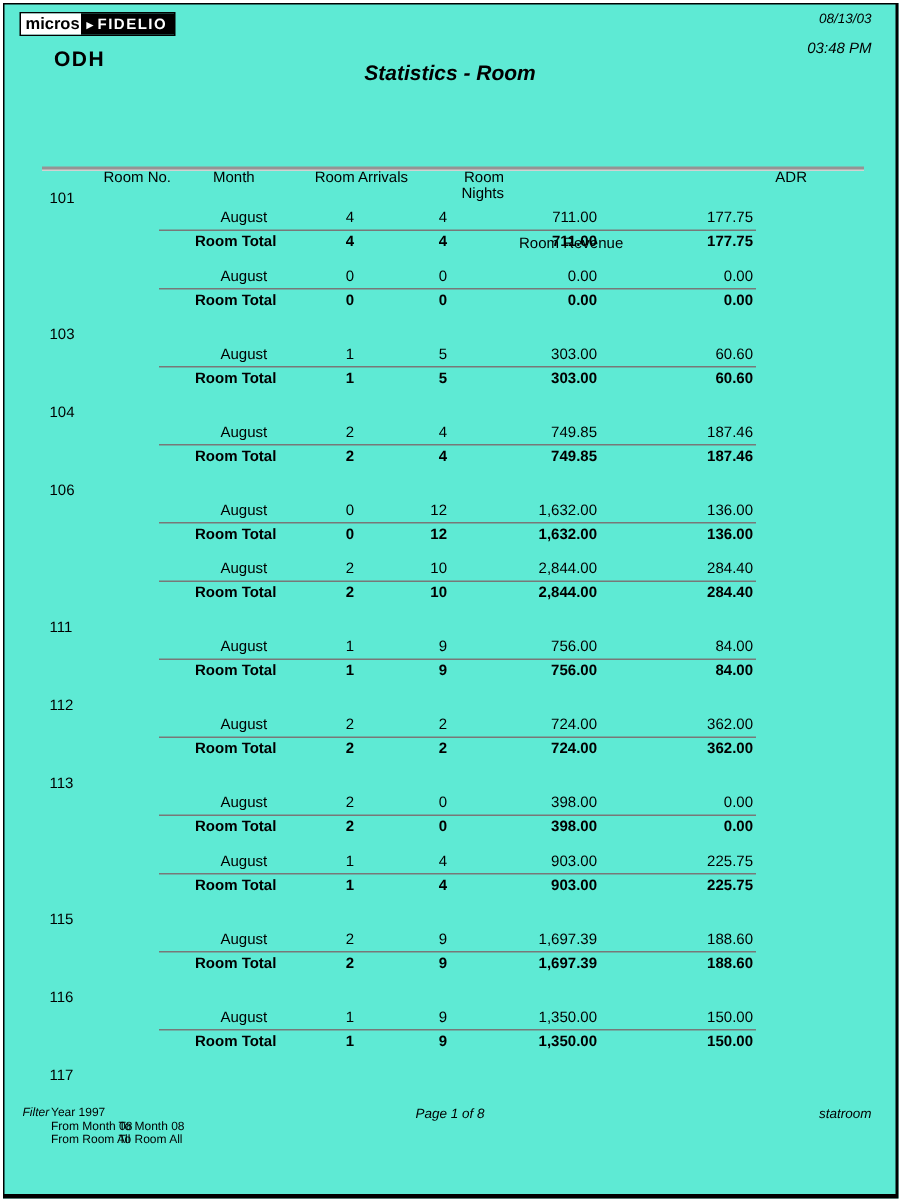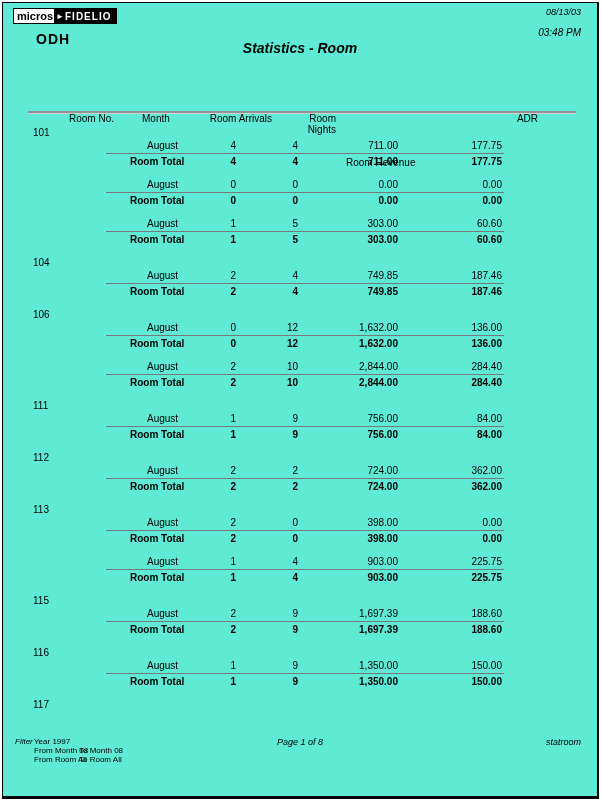--- a/index.html
+++ b/index.html
@@ -117,20 +117,23 @@
       <div class="rule"></div>
       <span class="c-total-label">Room Total</span>
       <span class="c-arr">0</span>
       <span class="c-nts">0</span>
       <span class="c-rev">0.00</span>
       <span class="c-adr">0.00</span>
     </div>
   </div>
 
   <div class="block">
+    <div class="row row-roomno">
+      <span class="c-roomno">103</span>
+    </div>
     <div class="row row-data">
       <span class="c-month">August</span>
       <span class="c-arr">1</span>
       <span class="c-nts">5</span>
       <span class="c-rev">303.00</span>
       <span class="c-adr">60.60</span>
     </div>
     <div class="row row-total">
       <div class="rule"></div>
       <span class="c-total-label">Room Total</span>

